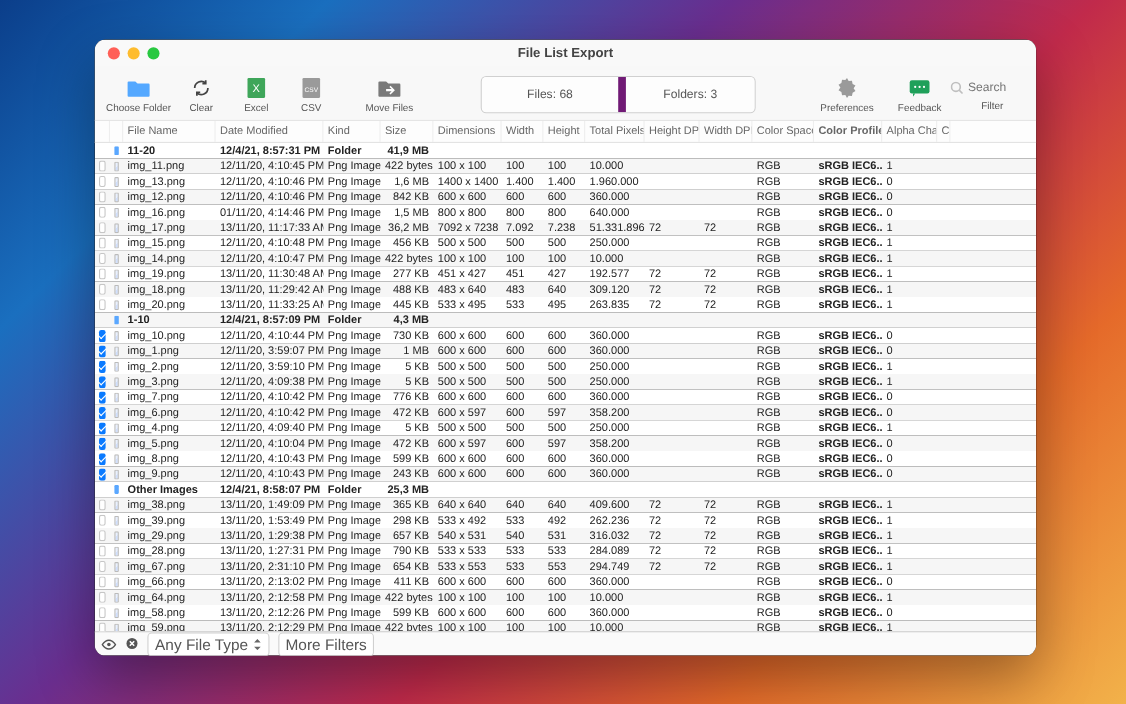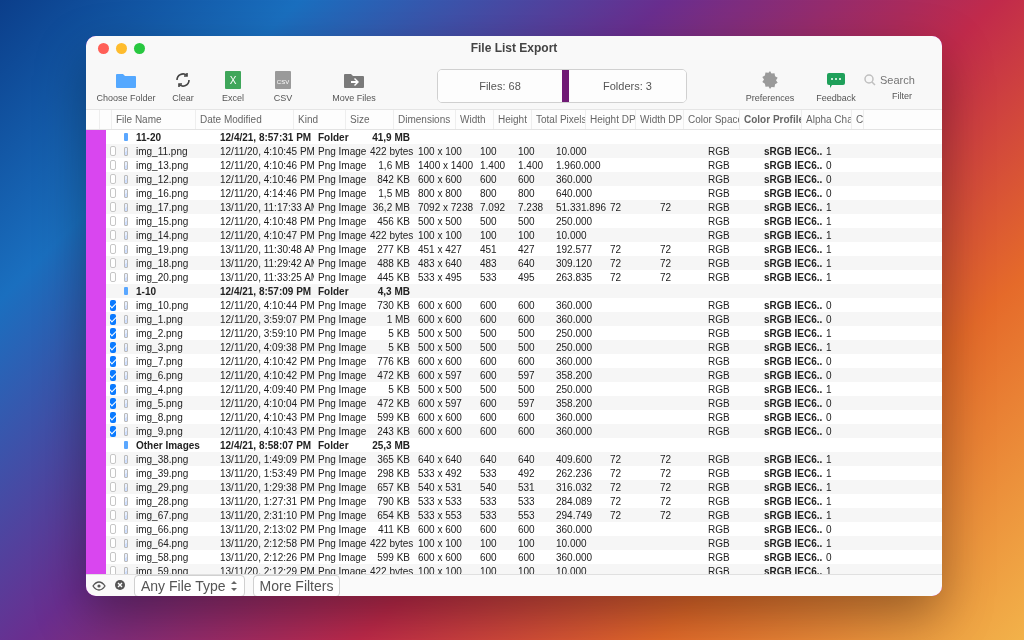--- a/index.html
+++ b/index.html
@@ -5,21 +5,21 @@
   * { box-sizing: border-box; margin: 0; padding: 0; }
   body {
     font-family: -apple-system, "Helvetica Neue", Arial, sans-serif;
     font-size: 11px;
     color: #222;
     background: linear-gradient(135deg,#0b3e8a 0%,#1a6fbf 18%,#6a2e8f 40%,#c12a4b 60%,#e56a2a 78%,#f2b24a 100%);
     width: 1024px; height: 640px; overflow: hidden; position: relative;
   }
   .window {
     position: absolute; left: 86px; top: 36px; width: 856px; height: 560px;
-    background: #d946ef; border-radius: 10px; box-shadow: 0 20px 50px rgba(0,0,0,0.35);
+    background: #000000; border-radius: 10px; box-shadow: 0 20px 50px rgba(0,0,0,0.35);
     display: flex; flex-direction: column; overflow: hidden;
   }
   
   .titlebar { height: 24px; display:flex; align-items:center; position:relative; background:#f9f9f9; }
   .traffic { display:flex; gap:7px; padding-left:12px; }
   .dot { width:11px; height:11px; border-radius:50%; }
   .dot.red{background:#ff5f57;} .dot.yellow{background:#febc2e;} .dot.green{background:#28c840;}
   .title { position:absolute; left:0; right:0; text-align:center; font-weight:600; font-size:12px; color:#444;}
   
   .toolbar { height:50px; display:flex; align-items:center; padding:2px 10px 0 10px; gap:4px; background:#f8f8f8; border-bottom:1px solid #e5e5e5;}
@@ -33,21 +33,21 @@
   .segment div{width:124px; display:flex; align-items:center; justify-content:center; font-size:11px; color:#555; background:#fdfdfd;}
   .segment div+div{border-left:7px solid #701a75;}
   .righttools{display:flex; align-items:center; gap:6px;}
   .search{display:flex; align-items:center; gap:4px; border-radius:5px; padding:3px 8px; color:#999;}
   .search svg{opacity:.5;}
   .search input{border:none; outline:none; font-size:11px; background:transparent; width:60px;}
   
   .headrow{height:20px; border-bottom:1px solid #e3e3e3; display:flex; align-items:center; font-size:10px; color:#666; background:#fdfdfd; user-select:none;}
   .headrow .ch{height:100%; display:flex; align-items:center; padding:0 4px; border-right:1px solid #eee; white-space:nowrap; overflow:hidden;}
   
-  .tbody{flex:1; overflow:hidden;margin-left:20px;}
+  .tbody{flex:1; overflow:hidden;}
   .row{height:14px; display:flex; align-items:center; font-size:10px;}
   .row:nth-child(odd){background:#fff;}
   .row:nth-child(even){background:#f6f6f6;}
   .row.bold{font-weight:700;}
   .cell{padding:0 4px; white-space:nowrap; overflow:hidden;}
   .cb{width:14px; display:flex; align-items:center; justify-content:center;}
   .cbempty{width:10px;height:10px;border:1px solid #c6c6c6;border-radius:2px;background:#fff;}
   .cbchk{width:11px;height:11px;border-radius:2px;background:#0a7aff;display:flex;align-items:center;justify-content:center;}
   .cbchk::after{content:"";width:3px;height:6px;border:solid #fff;border-width:0 1.5px 1.5px 0;transform:rotate(45deg);margin-top:-1px;}
   .ficon{width:12px; display:flex; align-items:center; justify-content:center;}
@@ -271,21 +271,21 @@
         <div class="cell w-cr"></div>
       </div>
       <div class="row">
         <div class="cell cb w-cb">
           <div class="cbempty"></div>
         </div>
         <div class="cell ficon w-ic">
           <div class="imgicon"></div>
         </div>
         <div class="cell w-name">img_16.png</div>
-        <div class="cell w-date">12/11/20, 4:14:46 PM</div>
+        <div class="cell w-date">01/11/20, 4:14:46 PM</div>
         <div class="cell w-kind">Png Image</div>
         <div class="cell w-size">1,5 MB</div>
         <div class="cell w-dim">800 x 800</div>
         <div class="cell w-w">800</div>
         <div class="cell w-h">800</div>
         <div class="cell w-tp">640.000</div>
         <div class="cell w-hdpi"></div>
         <div class="cell w-wdpi"></div>
         <div class="cell w-cs">RGB</div>
         <div class="cell w-cp">sRGB IEC6...</div>

